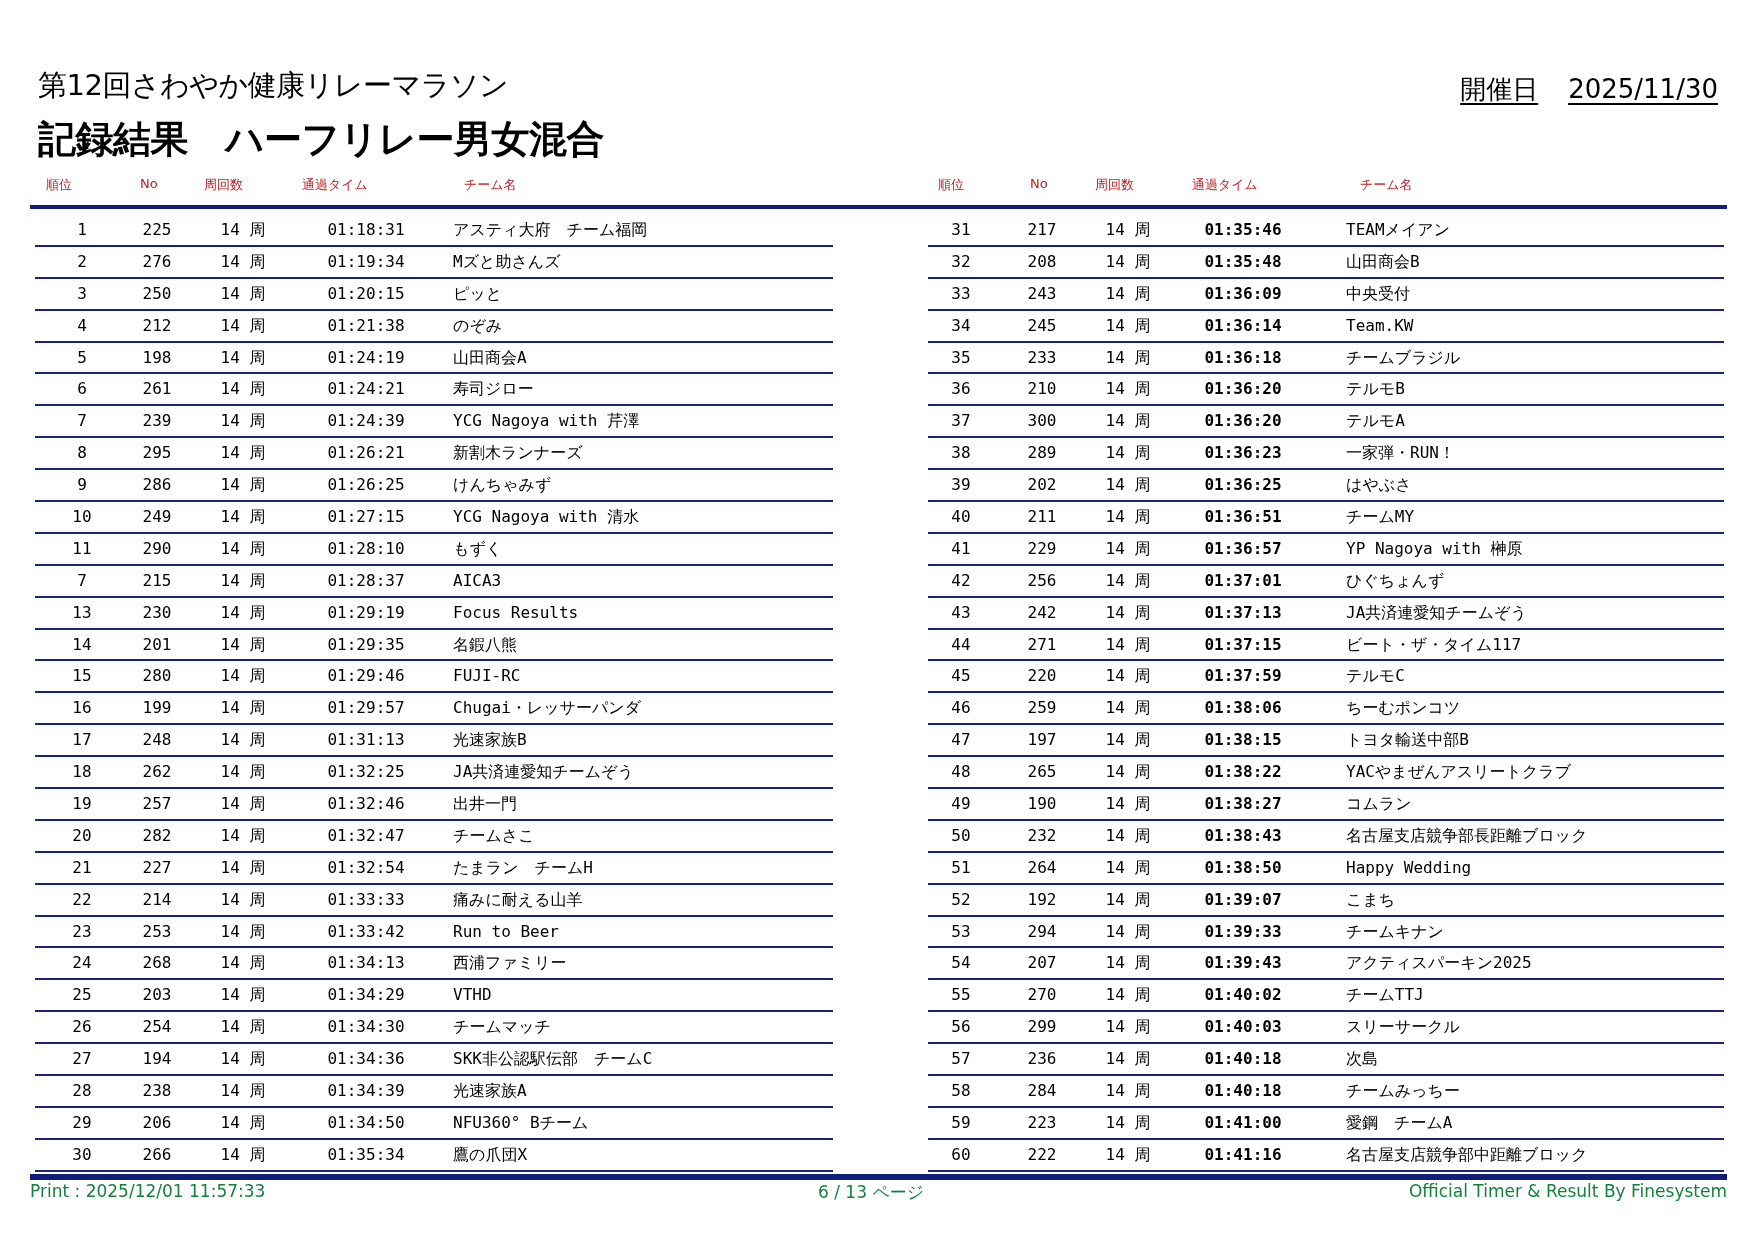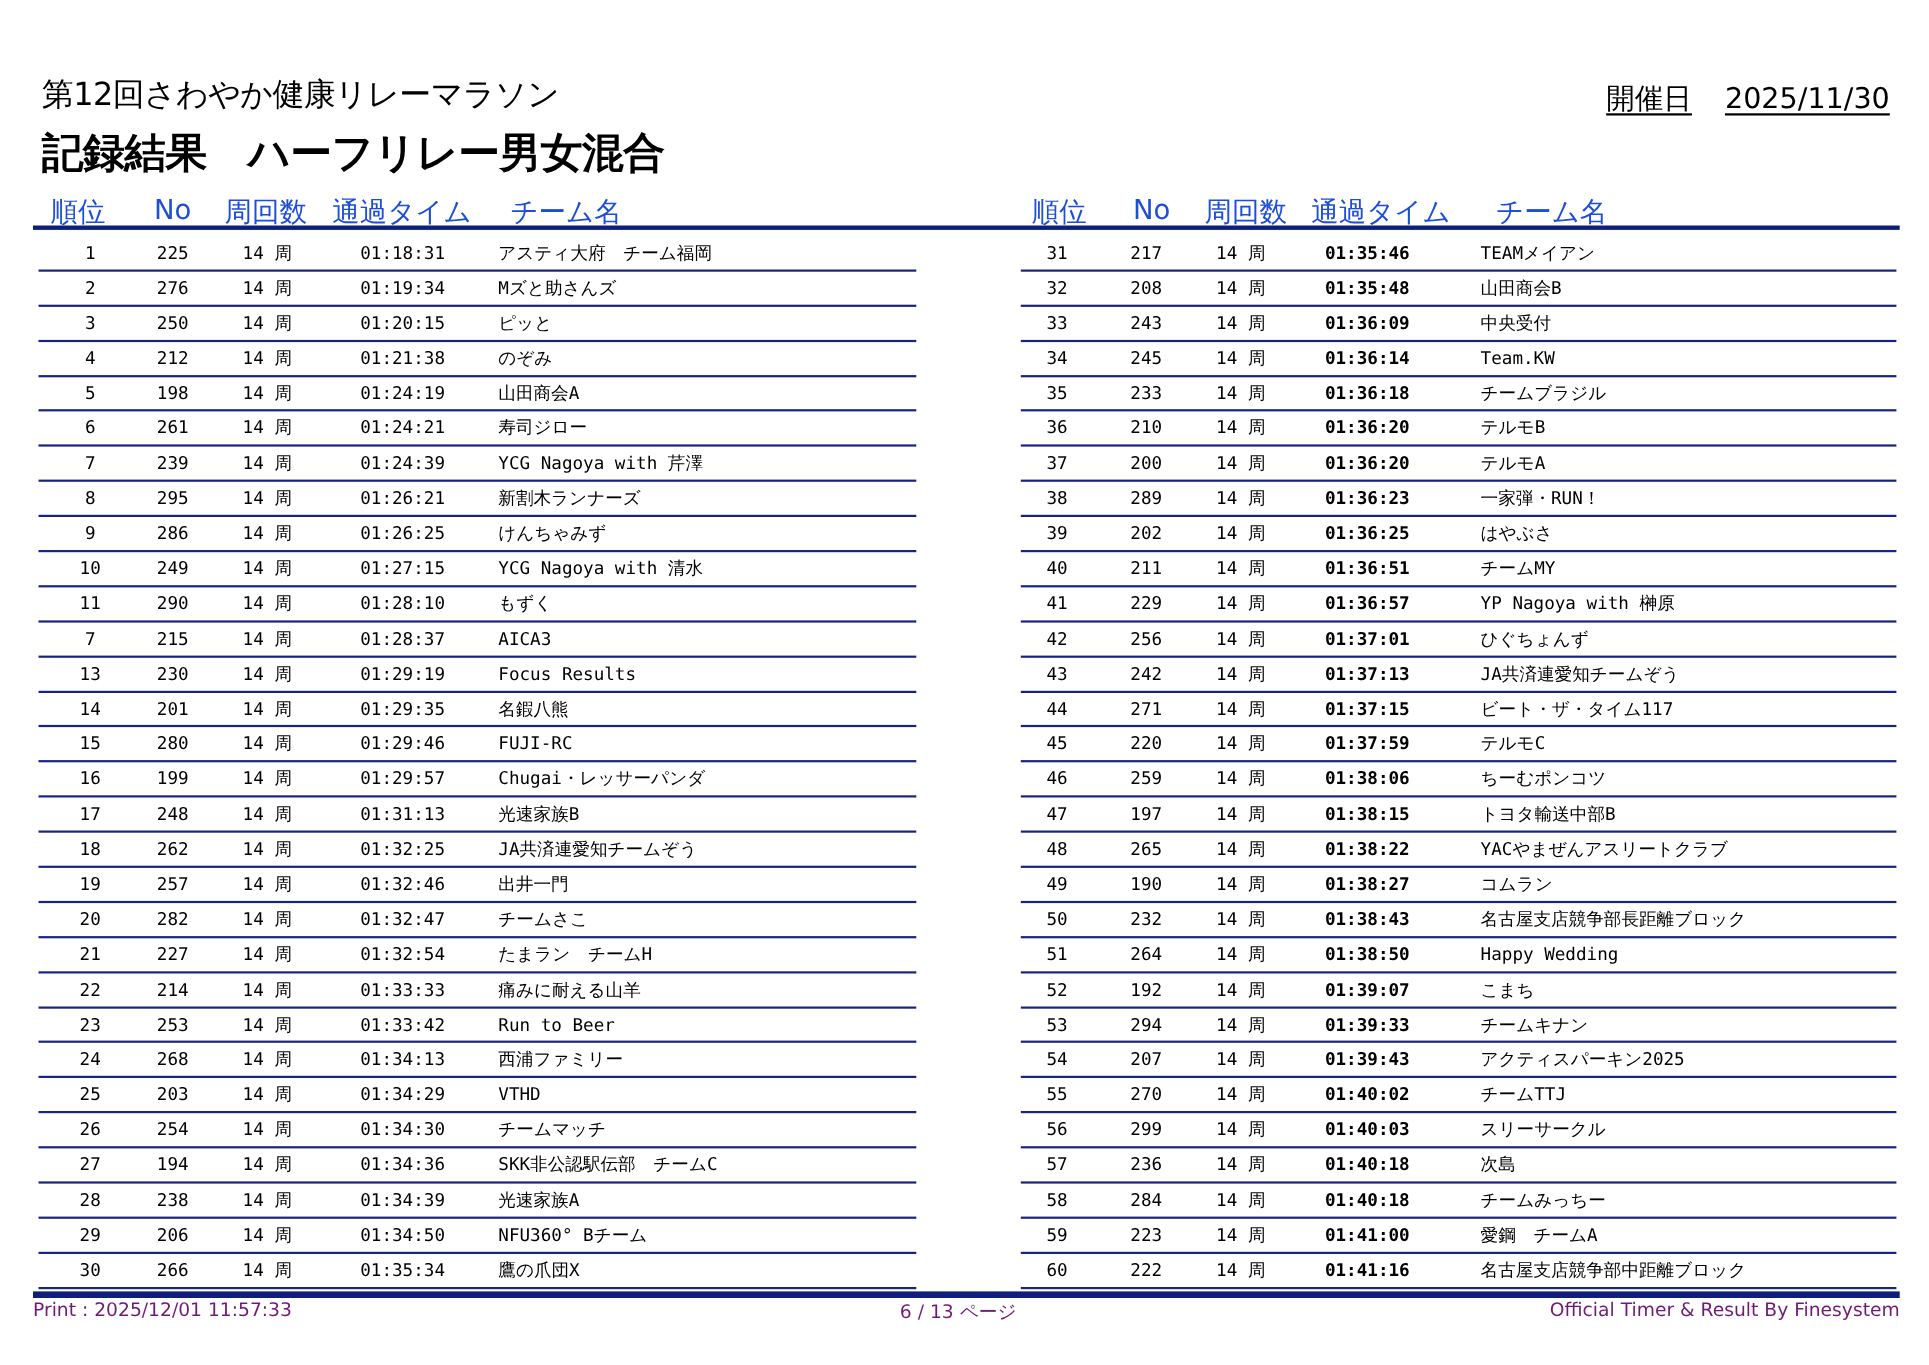--- a/index.html
+++ b/index.html
@@ -4,42 +4,42 @@
 <style>
   html, body { margin:0; padding:0; background:#ffffff; }
   body { width:1754px; height:1241px; position:relative; overflow:hidden;
          font-family:"DejaVu Sans", "Liberation Sans", sans-serif; color:#000; }
   .event-title { position:absolute; left:38px; top:66px; font-size:29px; letter-spacing:-0.5px; }
   .doc-title { position:absolute; left:38px; top:114px; font-size:38px; font-weight:bold; letter-spacing:-0.5px; }
   .event-date { position:absolute; right:36px; top:72px; font-size:26px; text-decoration:underline; text-underline-offset:5px;text-align:center; }
   .event-date span + span { margin-left:30px; }
 
   .hdr-rule { position:absolute; left:30px; top:205px; width:1697px; height:4px; background:#0f1e7a; }
-  .col-hdr { position:absolute; top:176px; font-size:25px; color:#1d4ed8; }
+  .col-hdr { position:absolute; top:176px; font-size:13px; color:#b91c1c; }
 
   .table { position:absolute; top:215px; }
   .table.left { left:35px; width:798px; }
   .table.right { left:928px; width:796px; }
   .row { position:relative; height:31.9px; border-bottom:2px solid #1a237e; box-sizing:border-box;
          font-family:"DejaVu Sans Mono","Liberation Mono", monospace; font-size:16px; transform-origin:left; }
   .row span { position:absolute; top:5px; white-space:nowrap; }
   .row .cell-text { font-stretch:condensed; }
   .c-rank { width:60px; text-align:center; }
   .c-no { width:60px; text-align:center; }
   .c-laps { width:80px; text-align:center; }
   .c-time { width:120px; text-align:center; }
   .c-team { text-align:right; }
 
   .left .c-rank { left:17px; } .left .c-no { left:92px; } .left .c-laps { left:168px; }
   .left .c-time { left:271px; } .left .c-team { left:418px; }
   .right .c-rank { left:3px; } .right .c-no { left:84px; } .right .c-laps { left:160px; }
   .right .c-time { left:255px;font-weight:bold; } .right .c-team { left:418px; }
 
   .foot-bar { position:absolute; left:30px; top:1174px; width:1697px; height:6px; background:#0f1e7a; }
-  .foot { position:absolute; top:1181px; font-size:17px; color:#701a75; }
+  .foot { position:absolute; top:1181px; font-size:17px; color:#15803d; }
   .foot.print { left:30px; }
   .foot.page { left:818px;text-align:center; }
   .foot.credit { right:27px; }
 </style>
 </head>
 <body>
 
 <div class="event-title">第12回さわやか健康リレーマラソン</div>
 <div class="doc-title">記録結果　ハーフリレー男女混合</div>
 <div class="event-date">
@@ -310,21 +310,21 @@
     </div>
     <div class="row">
       <span class="c-rank cell-text">36</span>
       <span class="c-no cell-text">210</span>
       <span class="c-laps cell-text">14 周</span>
       <span class="c-time cell-text">01:36:20</span>
       <span class="c-team cell-text">テルモB</span>
     </div>
     <div class="row">
       <span class="c-rank cell-text">37</span>
-      <span class="c-no cell-text">200</span>
+      <span class="c-no cell-text">300</span>
       <span class="c-laps cell-text">14 周</span>
       <span class="c-time cell-text">01:36:20</span>
       <span class="c-team cell-text">テルモA</span>
     </div>
     <div class="row">
       <span class="c-rank cell-text">38</span>
       <span class="c-no cell-text">289</span>
       <span class="c-laps cell-text">14 周</span>
       <span class="c-time cell-text">01:36:23</span>
       <span class="c-team cell-text">一家弾・RUN！</span>

